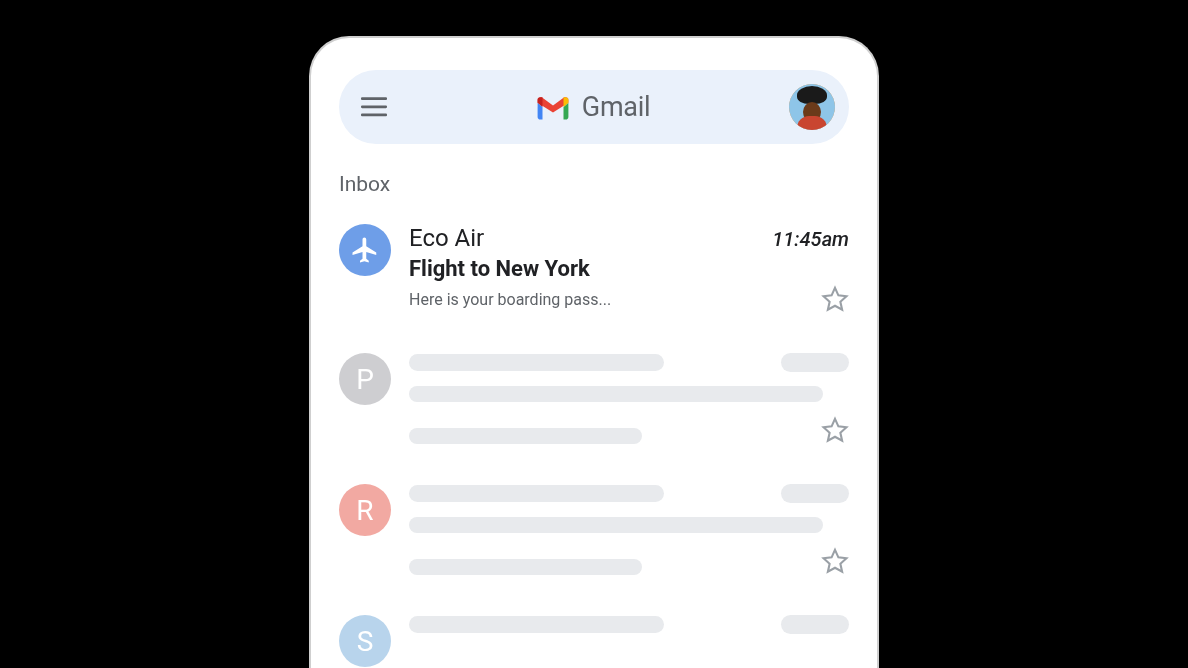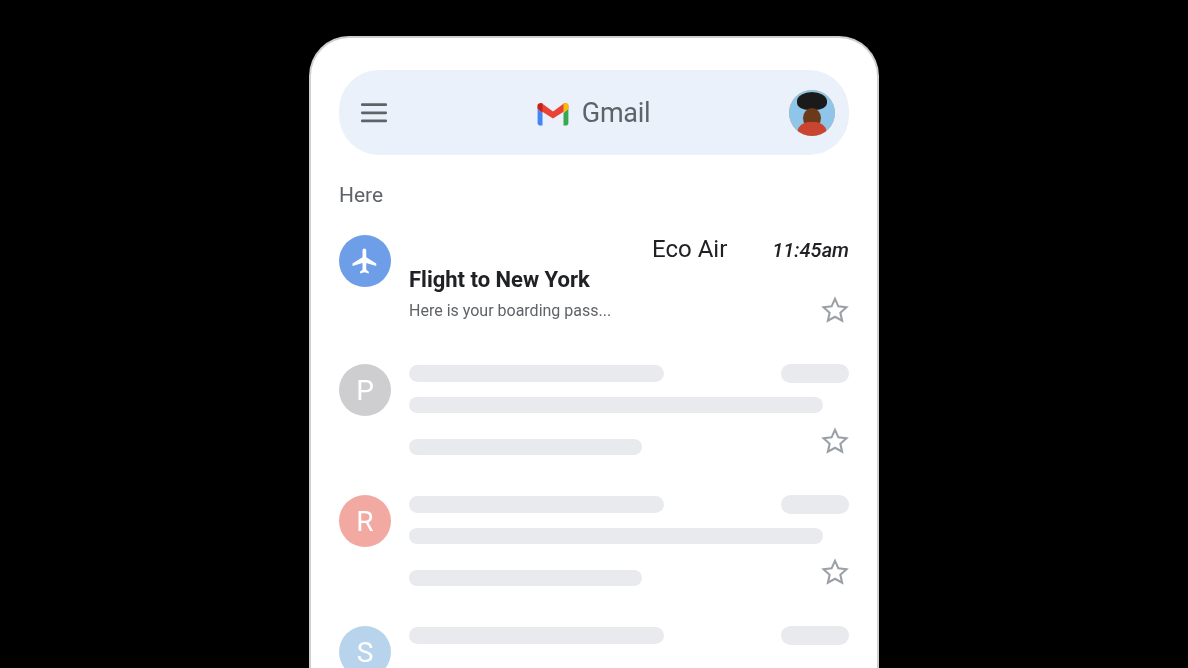--- a/index.html
+++ b/index.html
@@ -23,21 +23,21 @@
       background: #fff;
       border-radius: 40px 40px 0 0;
       border: 2px solid #cfcfcf;
       border-bottom: none;
       overflow: hidden;
       padding: 32px 28px 0 28px;
     }
     .search-bar {
       background: #eaf1fb;
       border-radius: 40px;
-      height: 85px;
+      height: 74px;
       display: flex;
       align-items: center;
       padding: 16px 14px;
       margin-bottom: 28px;
     }
     .menu-icon {
       width: 42px;
       height: 42px;
       display: flex;
       align-items: center;
@@ -122,23 +122,22 @@
     .avatar-grey { background: #ceced1; }
     .avatar-red { background: #f2a9a2; }
     .avatar-lightblue { background: #b8d4ec; }
     .airplane-svg { width: 30px; height: 30px; fill: #fff; }
     .email-content {
       flex: 1;
       min-width: 0;
     }
     .email-header-row {
       display: flex;
-      justify-content: flex-end;
+      justify-content: space-between;
       align-items: baseline;
-      gap: 45px;
     }
     .sender-name {
       font-size: 24px;
       color: #202124;
       font-weight: 400;
       margin-bottom: 4px;
     }
     .email-time {
       font-size: 20px;
       color: #202124;
@@ -224,21 +223,21 @@
       <span class="brand-text">Gmail</span>
     </div>
     <div class="avatar">
       <div style="position:absolute;inset:0;background:#8ec5e8;"></div>
       <div class="avatar-hat"></div>
       <div class="avatar-face"></div>
       <div class="avatar-shirt"></div>
     </div>
   </div>
 
-  <div class="section-label">Here</div>
+  <div class="section-label">Inbox</div>
 
   <div class="email-row">
     <div class="sender-avatar avatar-blue">
       <svg class="airplane-svg" viewBox="0 0 24 24">
         <path d="M21 16v-2l-8-5V3.5c0-.83-.67-1.5-1.5-1.5S10 2.67 10 3.5V9l-8 5v2l8-2.5V19l-2 1.5V22l3.5-1 3.5 1v-1.5L13 19v-5.5l8 2.5z"></path>
       </svg>
     </div>
     <div class="email-content">
       <div class="email-header-row">
         <div class="sender-name">Eco Air</div>

